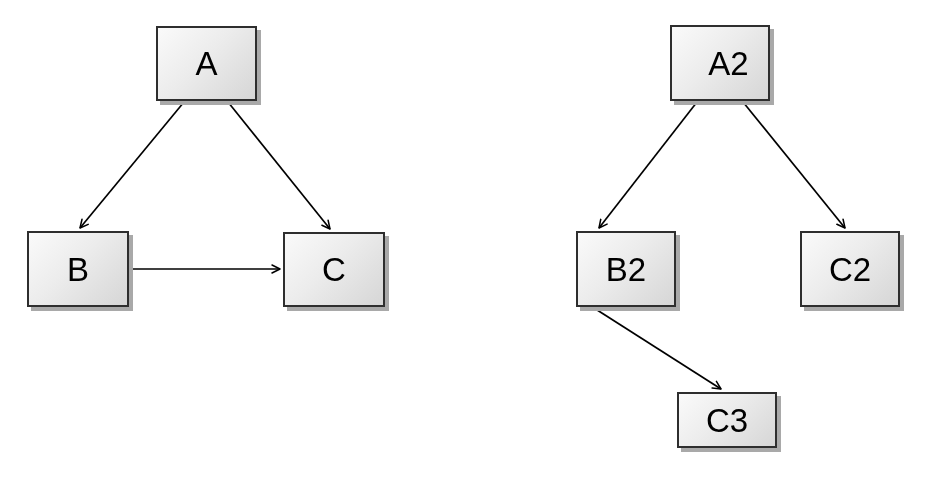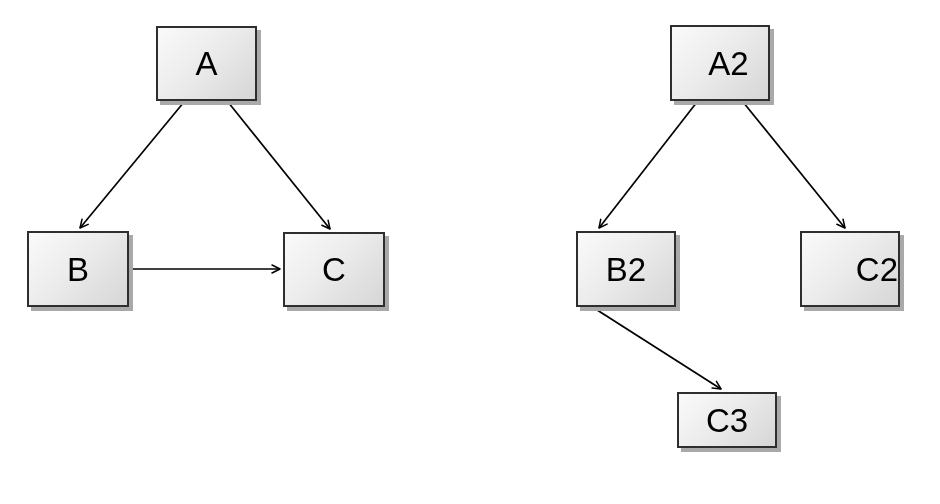--- a/index.html
+++ b/index.html
@@ -68,20 +68,20 @@
       </div>
       <div class="node" style="left: 283px; top: 232px; width: 102px; height: 75px;">
         <span class="node-label">C</span>
       </div>
       <div class="node" style="left: 670px; top: 25px; width: 100px; height: 76px; padding-left: 17px;">
         <span class="node-label">A2</span>
       </div>
       <div class="node" style="left: 543px; top: 231px; width: 100px; height: 76px; margin-left: 33px;">
         <span class="node-label">B2</span>
       </div>
-      <div class="node" style="left: 800px; top: 231px; width: 100px; height: 76px; justify-content: flex-end;">
+      <div class="node" style="left: 800px; top: 231px; width: 100px; height: 76px;">
         <span class="node-label">C2</span>
       </div>
       <div class="node" style="left: 677px; top: 392px; width: 100px; height: 56px;">
         <span class="node-label">C3</span>
       </div>
     </div>
 </div>
 
 </body></html>

